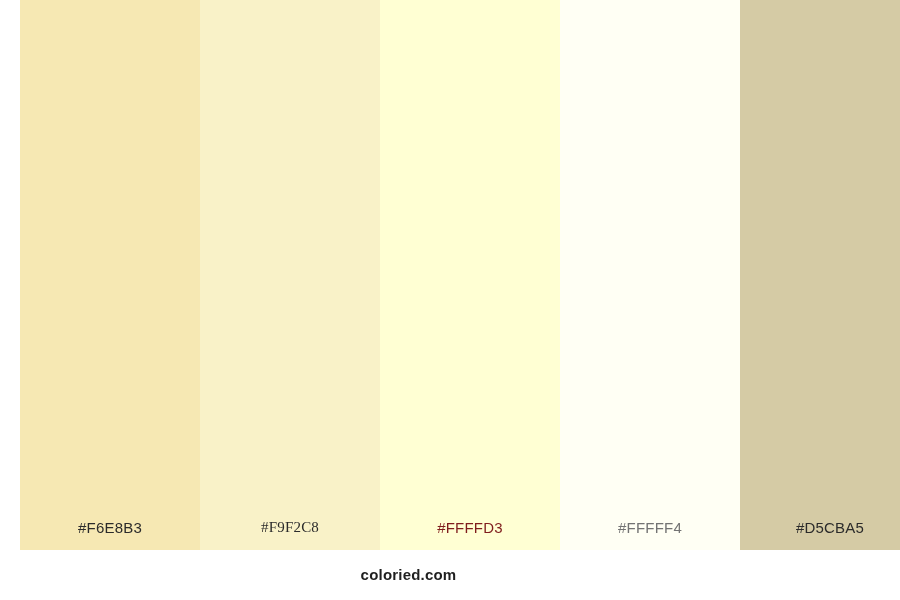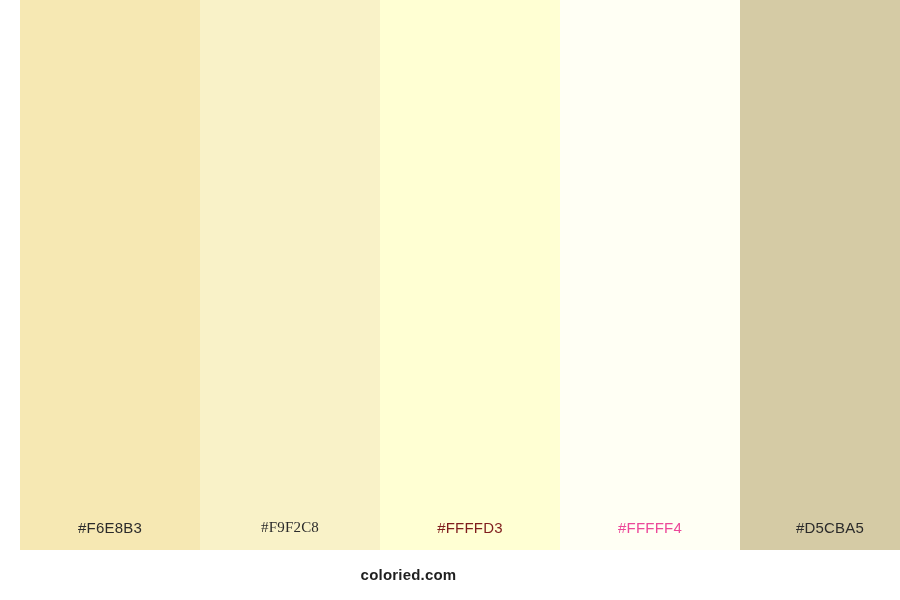--- a/index.html
+++ b/index.html
@@ -81,21 +81,21 @@
 
     <div class="swatch" style="background-color: rgb(249, 242, 200);">
       <span class="swatch-label" style="color: rgb(43, 43, 43); font-family: Liberation Serif, serif;">#F9F2C8</span>
     </div>
 
     <div class="swatch" style="background-color: rgb(255, 255, 211);">
       <span class="swatch-label" style="color: #7f1d1d;">#FFFFD3</span>
     </div>
 
     <div class="swatch" style="background-color: rgb(255, 255, 244);">
-      <span class="swatch-label" style="color: #ec4899;">#FFFFF4</span>
+      <span class="swatch-label" style="color: #737373;">#FFFFF4</span>
     </div>
 
     <div class="swatch" style="background-color: rgb(213, 203, 165);">
       <span class="swatch-label" style="color: rgb(43, 43, 43);">#D5CBA5</span>
     </div>
 
   </div>
 
   <div class="footer">
     <span class="footer-brand" style="color: rgb(31, 31, 31);">coloried.com</span>

